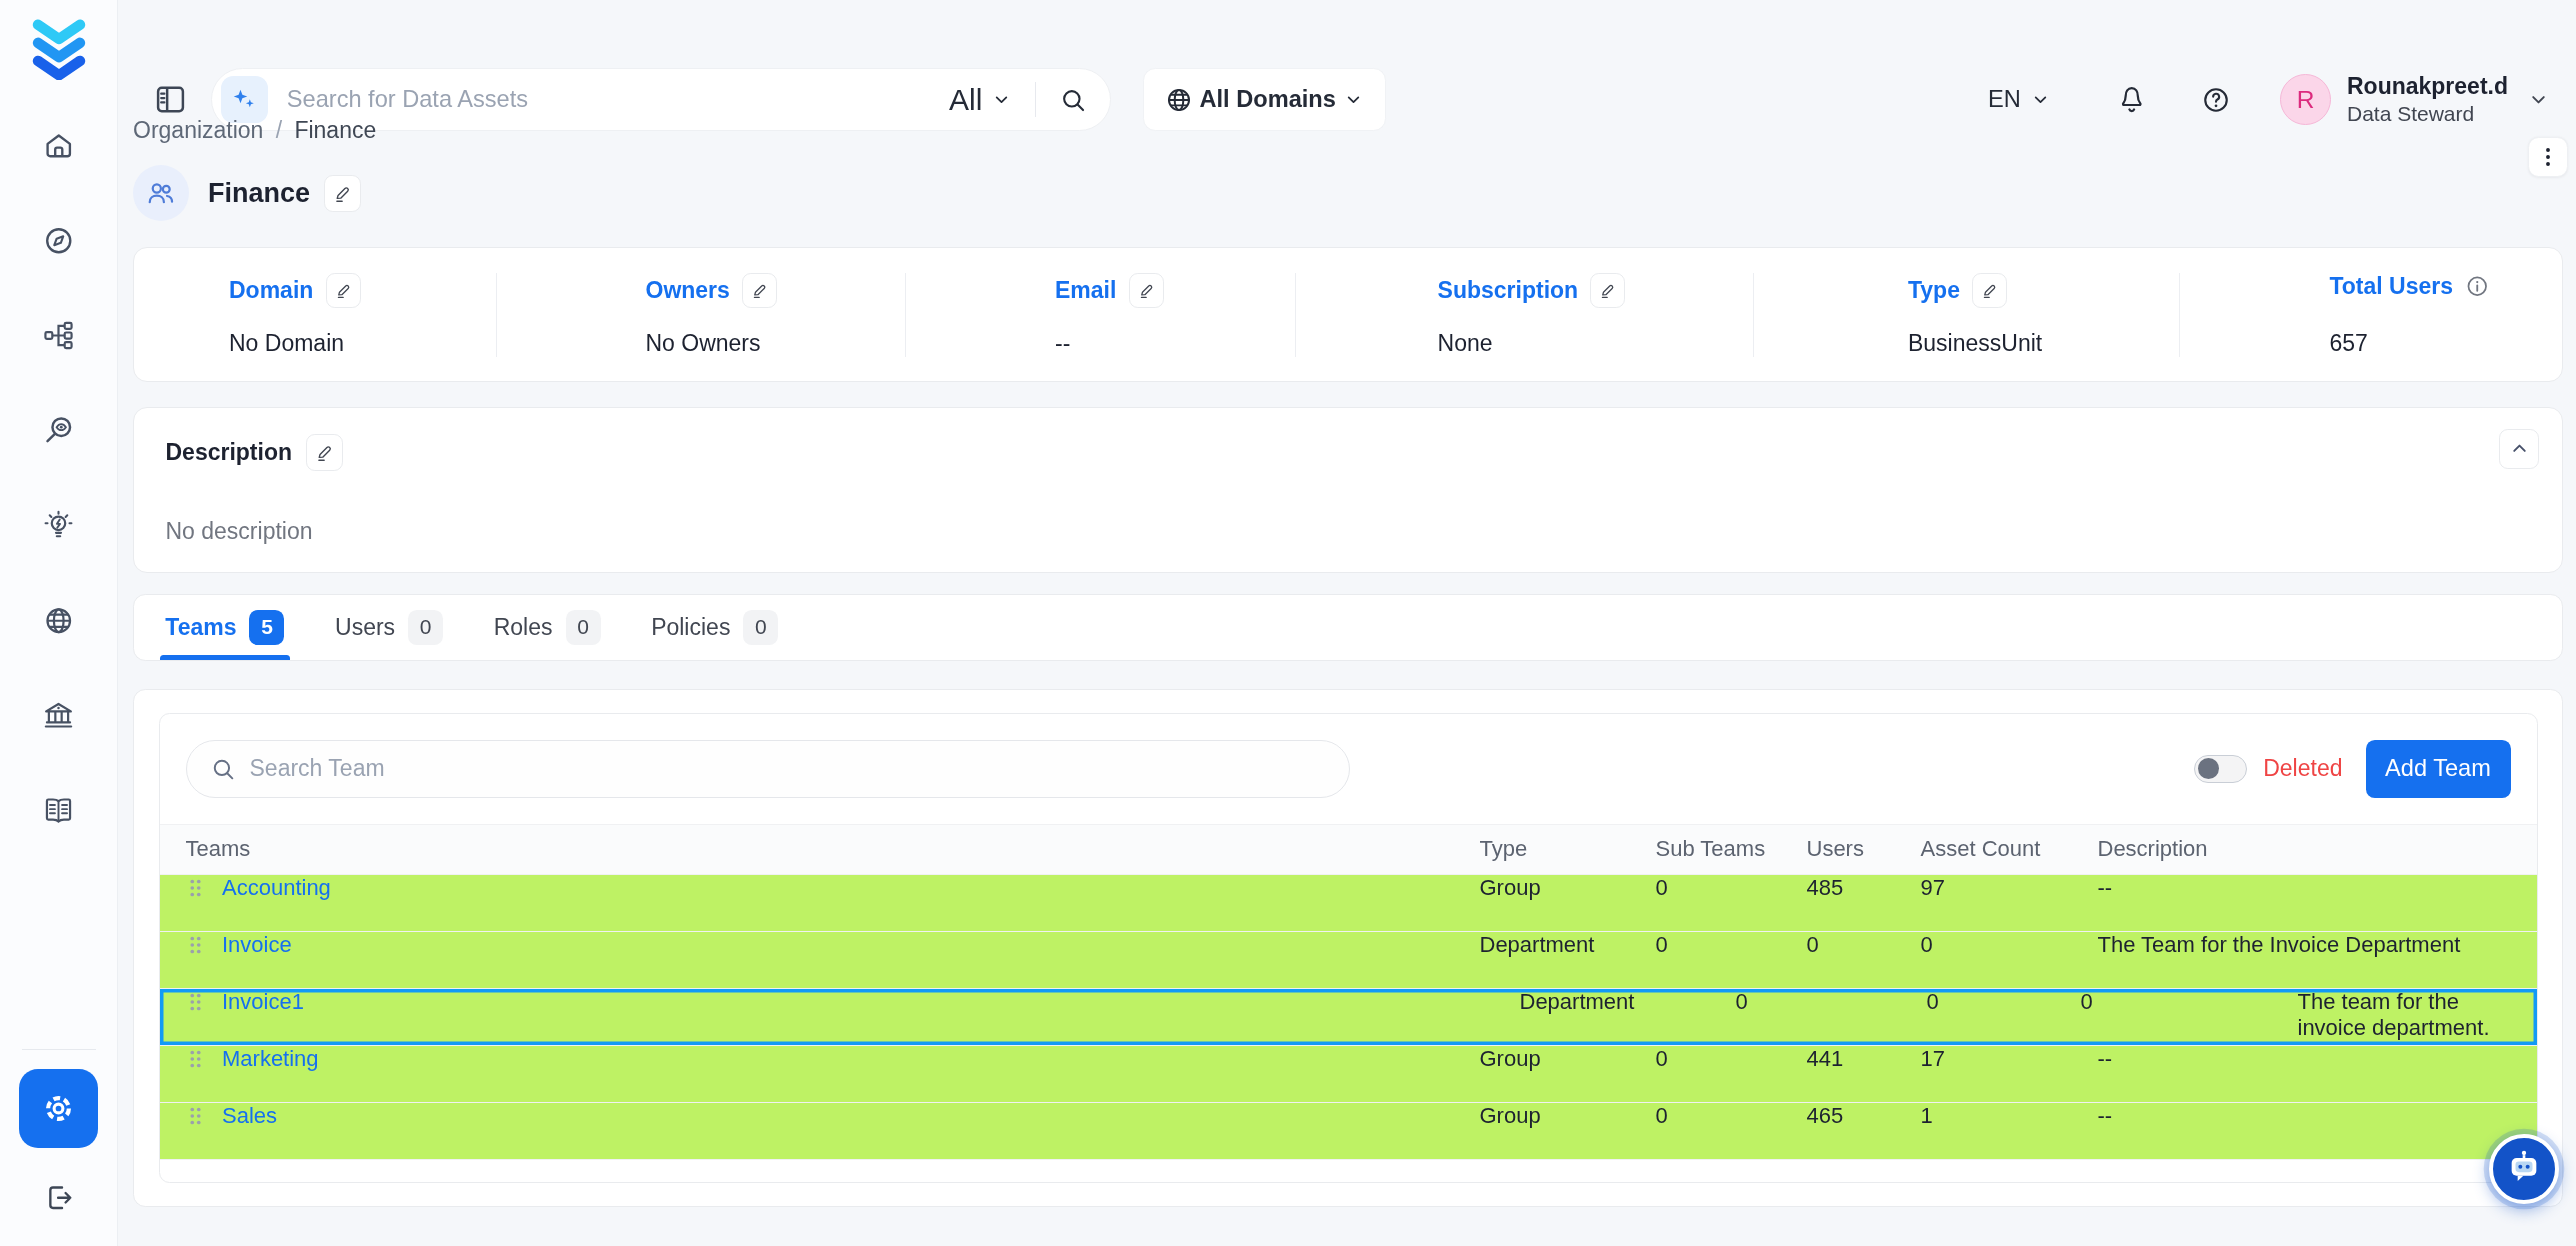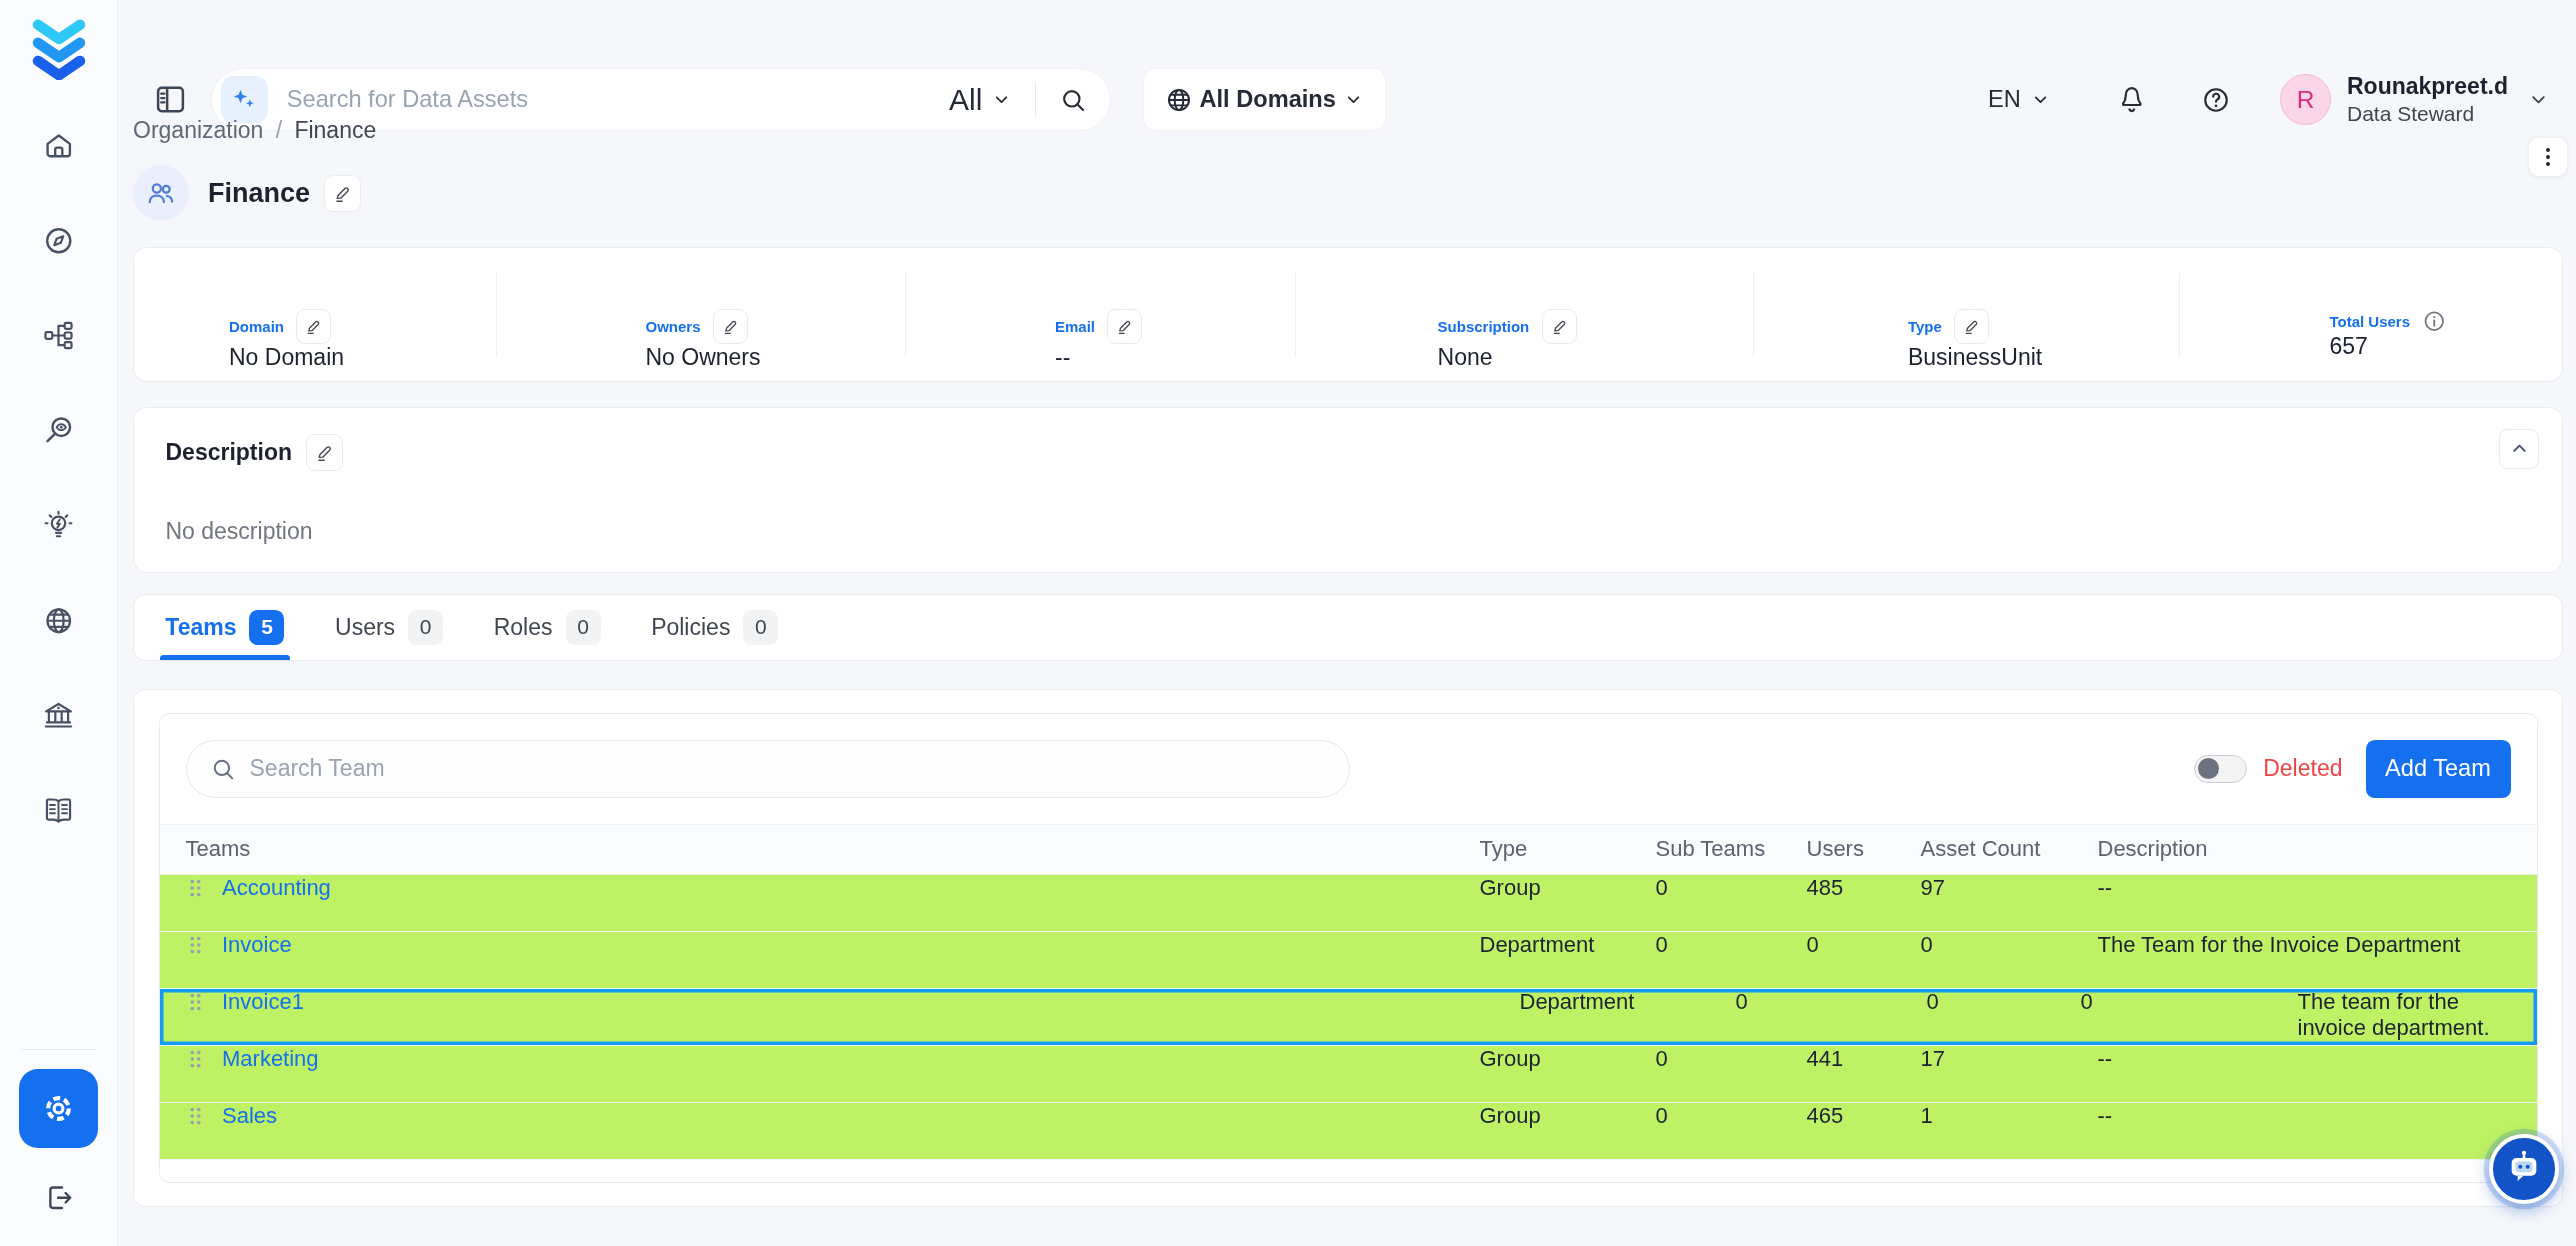--- a/index.html
+++ b/index.html
@@ -69,21 +69,21 @@
   .page-title { margin-left:19px; font-size:27px; font-weight:700; color:#1d2230; }
   .icon-btn { display:inline-flex; align-items:center; justify-content:center; width:37px; height:37px;
     border:0.9px solid #e9ebee; border-radius:8.8px; background:#fff; color:#414651; cursor:pointer; }
   .title-row .icon-btn { margin-left:14px; }
 
   .card { background:#fff; border:0.9px solid #e9ebee; border-radius:14px; }
 
   .info-card { margin-top:26px; height:135px; display:flex; padding:24.5px 0; }
   .info-col { display:flex; flex-direction:column; justify-content:space-between; }
   .info-col + .info-col { border-left:0.9px solid #eceef2; }
-  .info-label { display:flex; align-items:center; gap:12.3px; font-size:15px; font-weight:600; color:#1570ef;margin-top:36px; }
+  .info-label { display:flex; align-items:center; gap:12.3px; font-size:23px; font-weight:600; color:#1570ef; }
   .info-label .icon-btn { width:35px; height:35px; }
   .info-value { font-size:23px; color:#1d2230; }
   .info-info { color:#717680; }
   .c1{width:362px; padding-left:95px;} .c2{width:410px; padding-left:149px;}
   .c3{width:390px; padding-left:149px;} .c4{width:459px; padding-left:142px;}
   .c5{width:427px; padding-left:154px;} .c6{width:383px; padding-left:149px;}
 
   .desc-card { margin-top:24.5px; height:166px; padding:26px 31.5px; position:relative; }
   .desc-head { display:flex; align-items:center; gap:14px; font-size:23px; font-weight:700; color:#1d2230; }
   .desc-empty { margin-top:47px; font-size:23px; color:#717680; }

